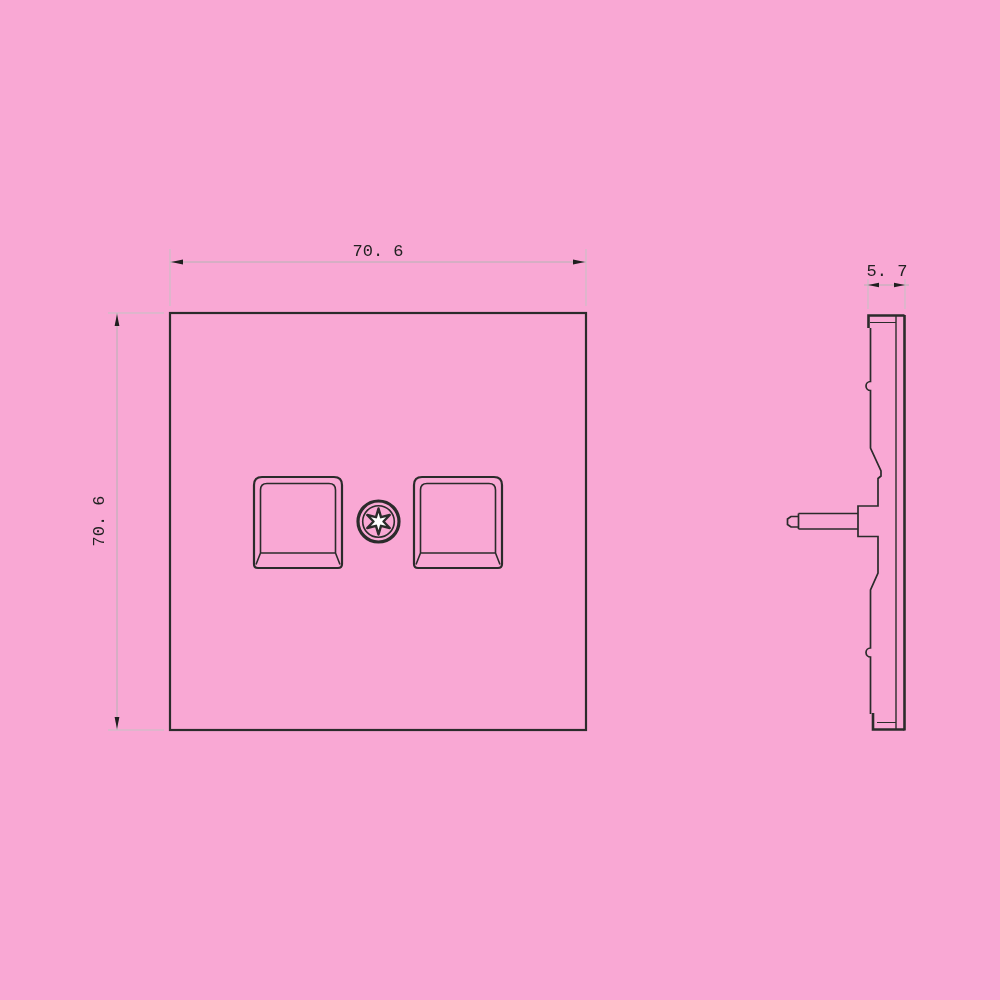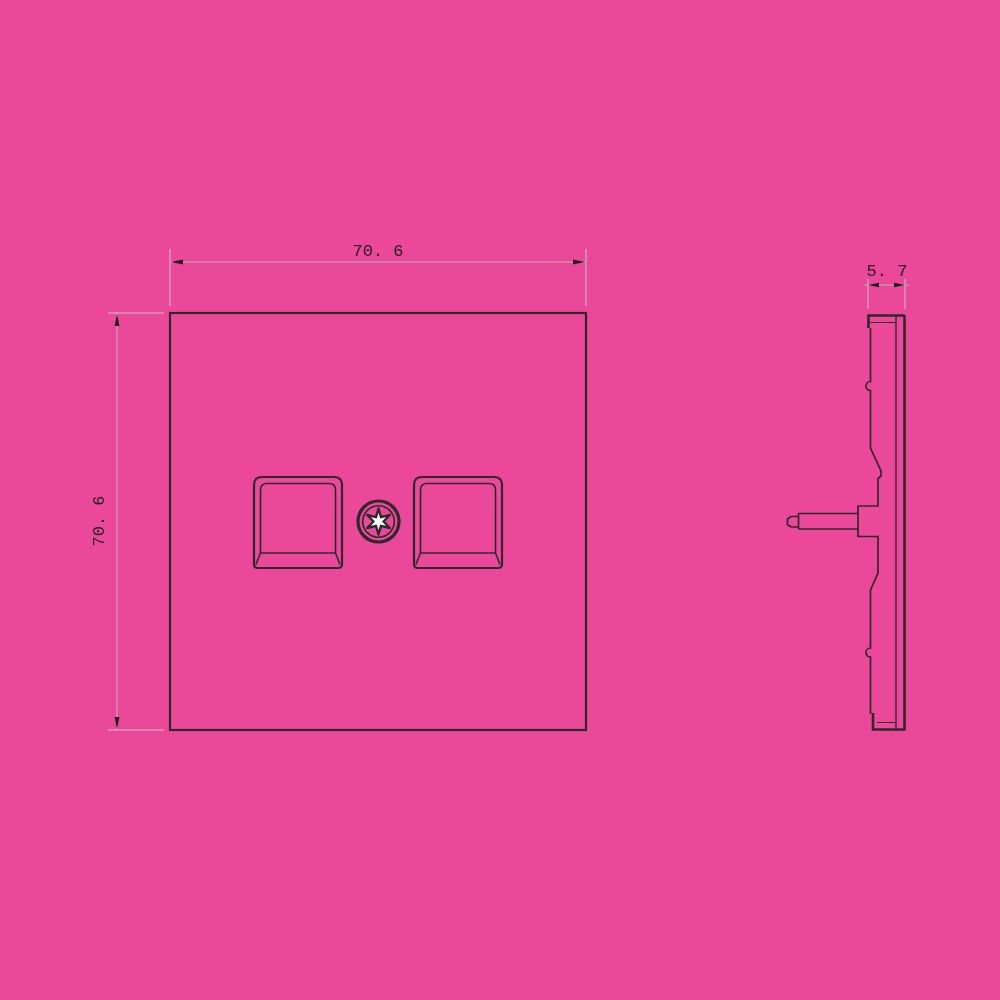--- a/index.html
+++ b/index.html
@@ -7,21 +7,21 @@
     padding: 0;
     background: #ffffff;
     width: 1000px;
     height: 1000px;
     font-family: "Liberation Mono", "DejaVu Sans Mono", monospace;
   }
   .drawing-wrap {
     position: relative;
     width: 1000px;
     height: 1000px;
-    background: #ec4899;
+    background: #f9a8d4;
     overflow: hidden;
   }
   svg text {
     font-family: "Liberation Mono", "DejaVu Sans Mono", monospace;
     font-size: 17px;
     fill: #222222;
   }
   .objline  { stroke: #2b2b2b; fill: none; }
   .thick    { stroke-width: 2.6; }
   .mid      { stroke-width: 2.2; }

